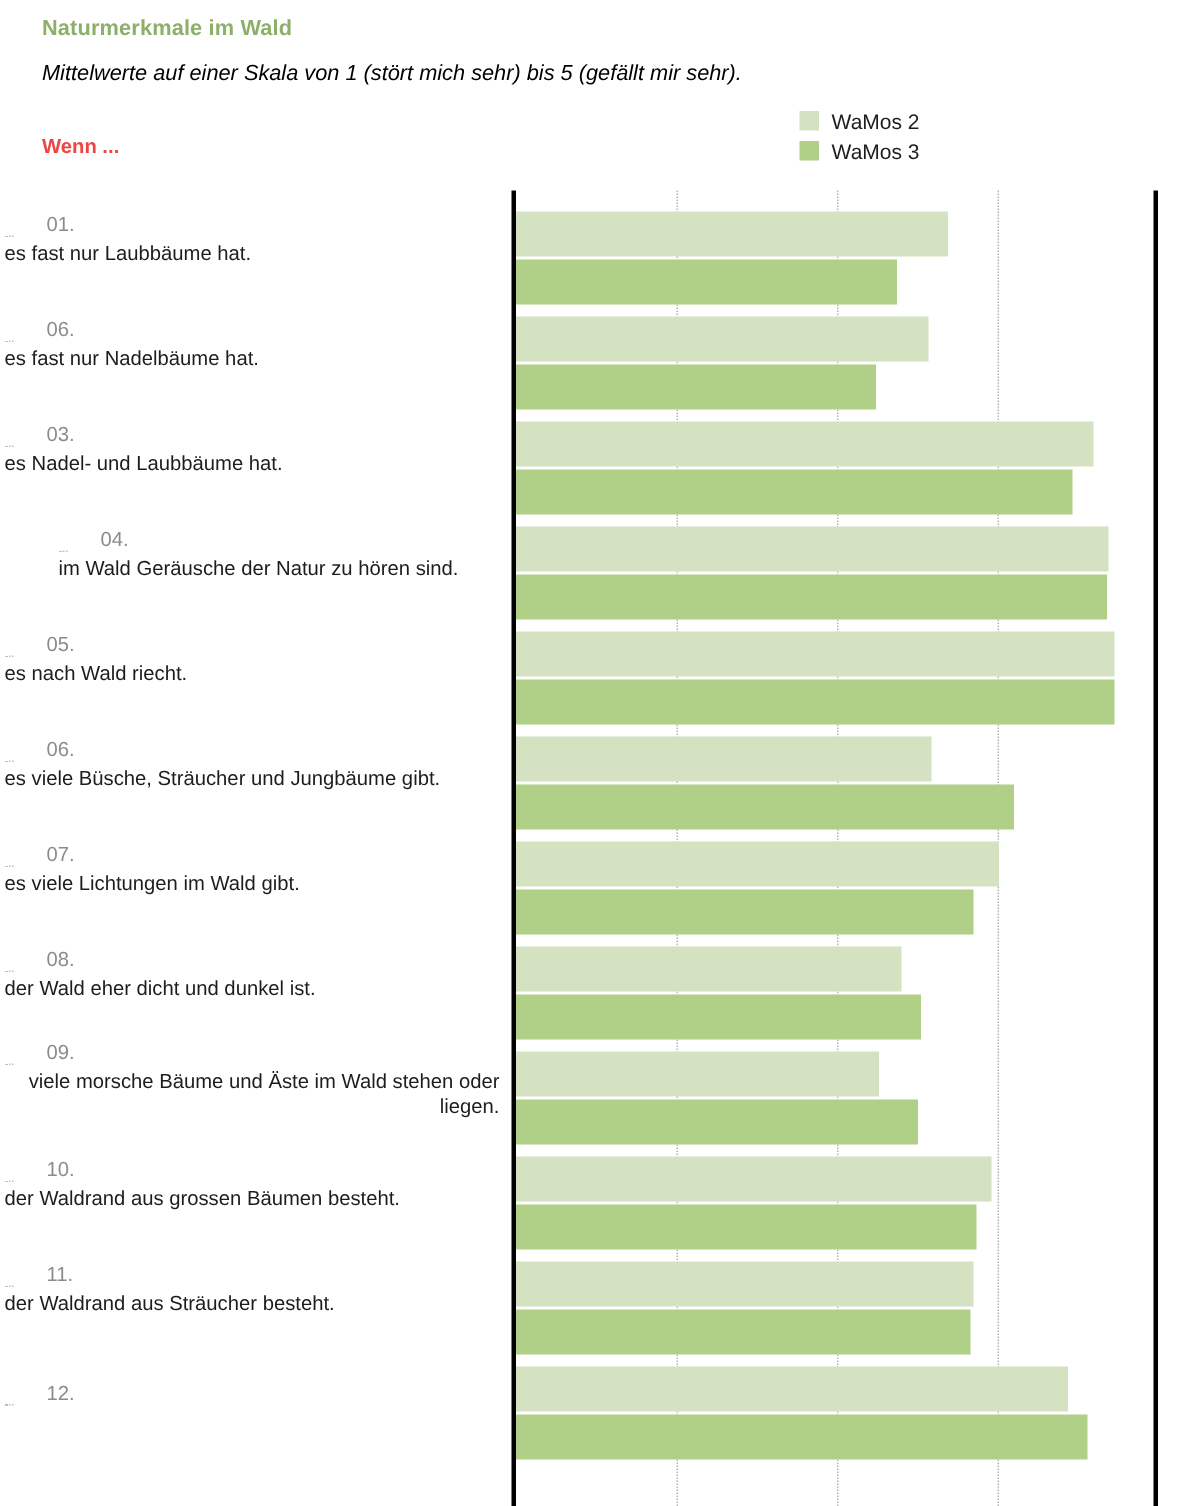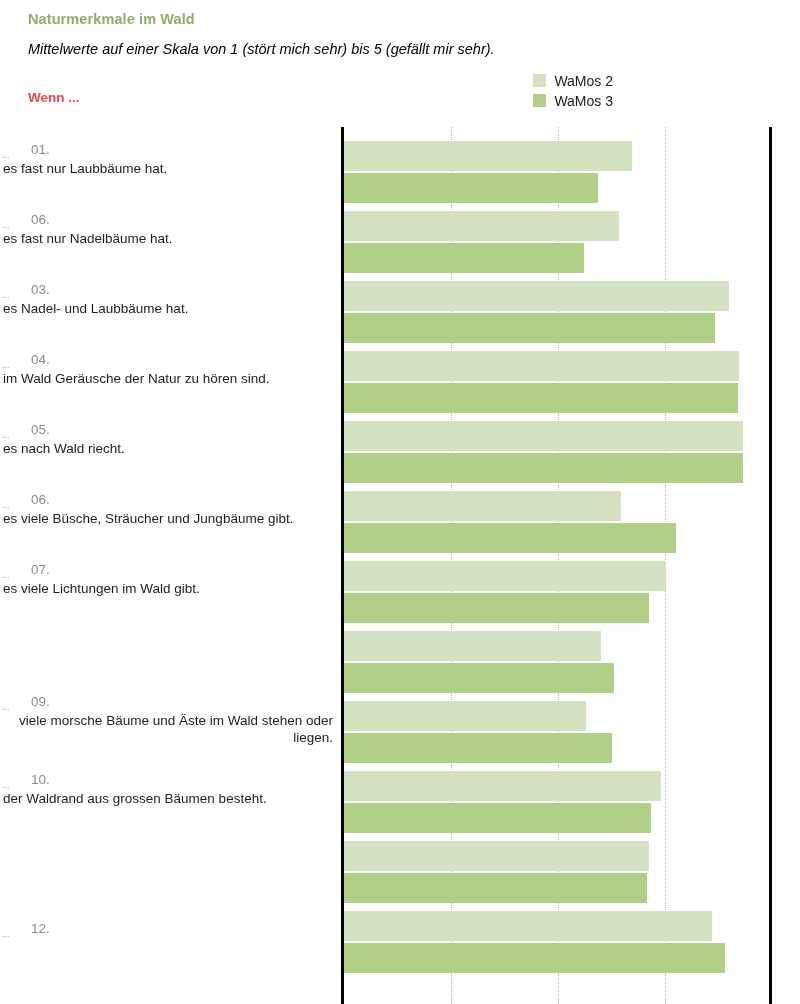--- a/index.html
+++ b/index.html
@@ -211,21 +211,21 @@
           <span class="item-text">es fast nur Nadelbäume hat.</span>
         </div>
       </div>
       <div class="item-label" style="top: 140px;">
         <div class="item-inner">
           <span class="item-num">03.</span>
           <span class="item-leader"></span>
           <span class="item-text">es Nadel- und Laubbäume hat.</span>
         </div>
       </div>
-      <div class="item-label" style="top: 210px;">
+      <div class="item-label" style="top: 210px; margin-left: 36px;">
         <div class="item-inner">
           <span class="item-num">04.</span>
           <span class="item-leader"></span>
           <span class="item-text">im Wald Geräusche der Natur zu hören sind.</span>
         </div>
       </div>
       <div class="item-label" style="top: 280px;">
         <div class="item-inner">
           <span class="item-num">05.</span>
           <span class="item-leader"></span>
@@ -239,32 +239,46 @@
           <span class="item-text">es viele Büsche, Sträucher und Jungbäume gibt.</span>
         </div>
       </div>
       <div class="item-label" style="top: 420px;">
         <div class="item-inner">
           <span class="item-num">07.</span>
           <span class="item-leader"></span>
           <span class="item-text">es viele Lichtungen im Wald gibt.</span>
         </div>
       </div>
+      <div class="item-label" style="top: 490px;">
+        <div class="item-inner">
+          <span class="item-num">08.</span>
+          <span class="item-leader"></span>
+          <span class="item-text">der Wald eher dicht und dunkel ist.</span>
+        </div>
+      </div>
       <div class="item-label" style="top: 560px;">
         <div class="item-inner">
           <span class="item-num">09.</span>
           <span class="item-leader"></span>
           <span class="item-text">viele morsche Bäume und Äste im Wald stehen oder liegen.</span>
         </div>
       </div>
       <div class="item-label" style="top: 630px;">
         <div class="item-inner">
           <span class="item-num">10.</span>
           <span class="item-leader"></span>
           <span class="item-text">der Waldrand aus grossen Bäumen besteht.</span>
+        </div>
+      </div>
+      <div class="item-label" style="top: 700px;">
+        <div class="item-inner">
+          <span class="item-num">11.</span>
+          <span class="item-leader"></span>
+          <span class="item-text">der Waldrand aus Sträucher besteht.</span>
         </div>
       </div>
       <div class="item-label" style="top: 770px;">
         <div class="item-inner">
           <span class="item-num">12.</span>
           <span class="item-leader"></span>
         </div>
       </div>
     </div>
 

